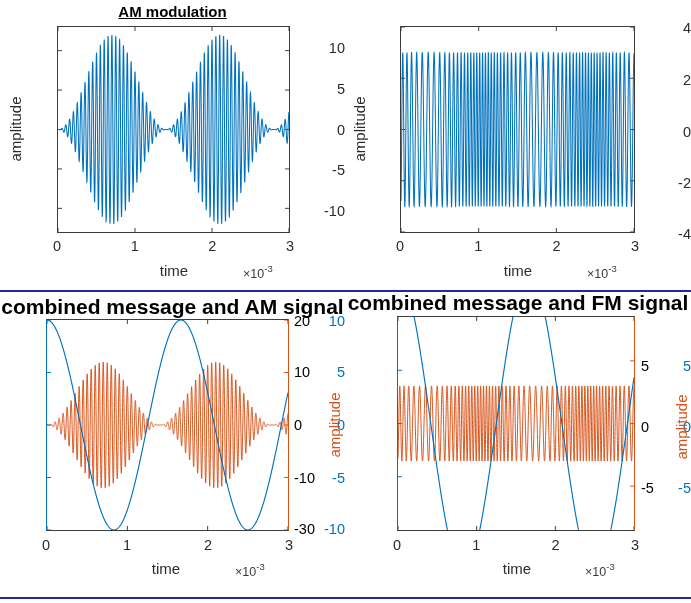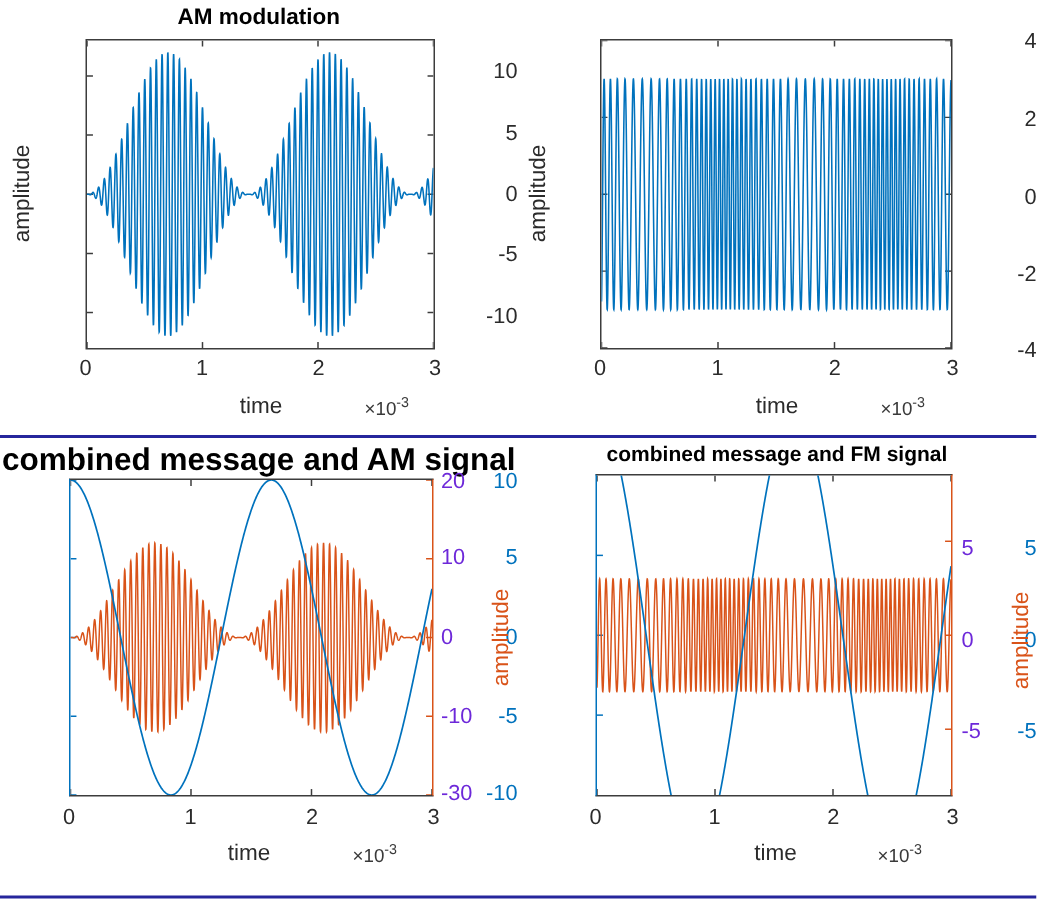--- a/index.html
+++ b/index.html
@@ -26,21 +26,21 @@
     border-right:1.6px solid #D95319;
   }
   .plotbox svg{display:block;width:100%;height:100%;}
 
   
   .ytick{
     position:absolute;right:0;transform:translateY(-50%);
     font-size:14.5px;color:#2b2b2b;white-space:nowrap;text-align:right;
   }
   .ytick.left-blue{color:#0072BD;}
-  .yticks-right .ytick{left:0;right:auto;text-align:left;color:#6d28d9;}
+  .yticks-right .ytick{left:0;right:auto;text-align:left;color:#000000;}
   .xtick{
     position:absolute;transform:translateX(-50%);
     font-size:14.5px;color:#2b2b2b;white-space:nowrap;
   }
 
   
   .ylabel{
     position:absolute;transform-origin:50% 50%;
     transform:translate(-50%,-50%) rotate(-90deg);
     font-size:15px;color:#2b2b2b;white-space:nowrap;
@@ -59,21 +59,21 @@
   
   .hrule{position:absolute;left:0;width:691px;height:1.5px;background:#26269c;}
 </style>
 </head>
 <body>
 
 <div class="figure">
 
   <div class="panel" style="left:0;top:0;width:345px;height:290px;">
 
-    <div class="panel-title" style="top:3px;width:345px;">AM modulation</div>
+    <div class="panel-title" style="top:3px;width:345px;text-decoration:underline;">AM modulation</div>
 
     <div class="plotbox single" id="box-am" style="left:57px;top:26px;width:233px;height:207px;">
       <svg viewBox="0 0 233 207" preserveAspectRatio="none" aria-hidden="true">
         <g id="am-ticks" stroke="#3c3c3c" stroke-width="1" fill="none">
             <line x1="0" x2="4" y1="183.1153846153846" y2="183.1153846153846"></line>
             <line x1="233" x2="229" y1="183.1153846153846" y2="183.1153846153846"></line>
             <line x1="0" x2="4" y1="143.3076923076923" y2="143.3076923076923"></line>
             <line x1="233" x2="229" y1="143.3076923076923" y2="143.3076923076923"></line>
             <line x1="0" x2="4" y1="103.5" y2="103.5"></line>
             <line x1="233" x2="229" y1="103.5" y2="103.5"></line>
@@ -235,21 +235,21 @@
 
     <div class="xlabel" style="left:166px;top:268px;">time</div>
 
     <div class="exponent" style="left:235px;top:269px;">
       <span class="times">×10</span><sup>-3</sup>
     </div>
   </div>
 
   <div class="panel" style="left:345px;top:292px;width:346px;height:311px;">
 
-    <div class="panel-title" style="top:2px;width:346px;font-size:14px;">combined message and FM signal</div>
+    <div class="panel-title" style="top:2px;width:346px;font-size:21px;">combined message and FM signal</div>
 
     <div class="plotbox dual" id="box-cfm" style="left:52px;top:24px;width:238px;height:215px;">
       <svg viewBox="0 0 238 215" preserveAspectRatio="none" aria-hidden="true">
         <g id="cfm-ticks-l" stroke="#0072BD" stroke-width="1" fill="none">
             <line x1="0" x2="4" y1="161.25" y2="161.25"></line>
             <line x1="0" x2="4" y1="107.5" y2="107.5"></line>
             <line x1="0" x2="4" y1="53.75" y2="53.75"></line>
           </g>
         <g id="cfm-ticks-r" stroke="#D95319" stroke-width="1" fill="none">
             <line x1="238" x2="234" y1="170.73529411764707" y2="170.73529411764707"></line>

